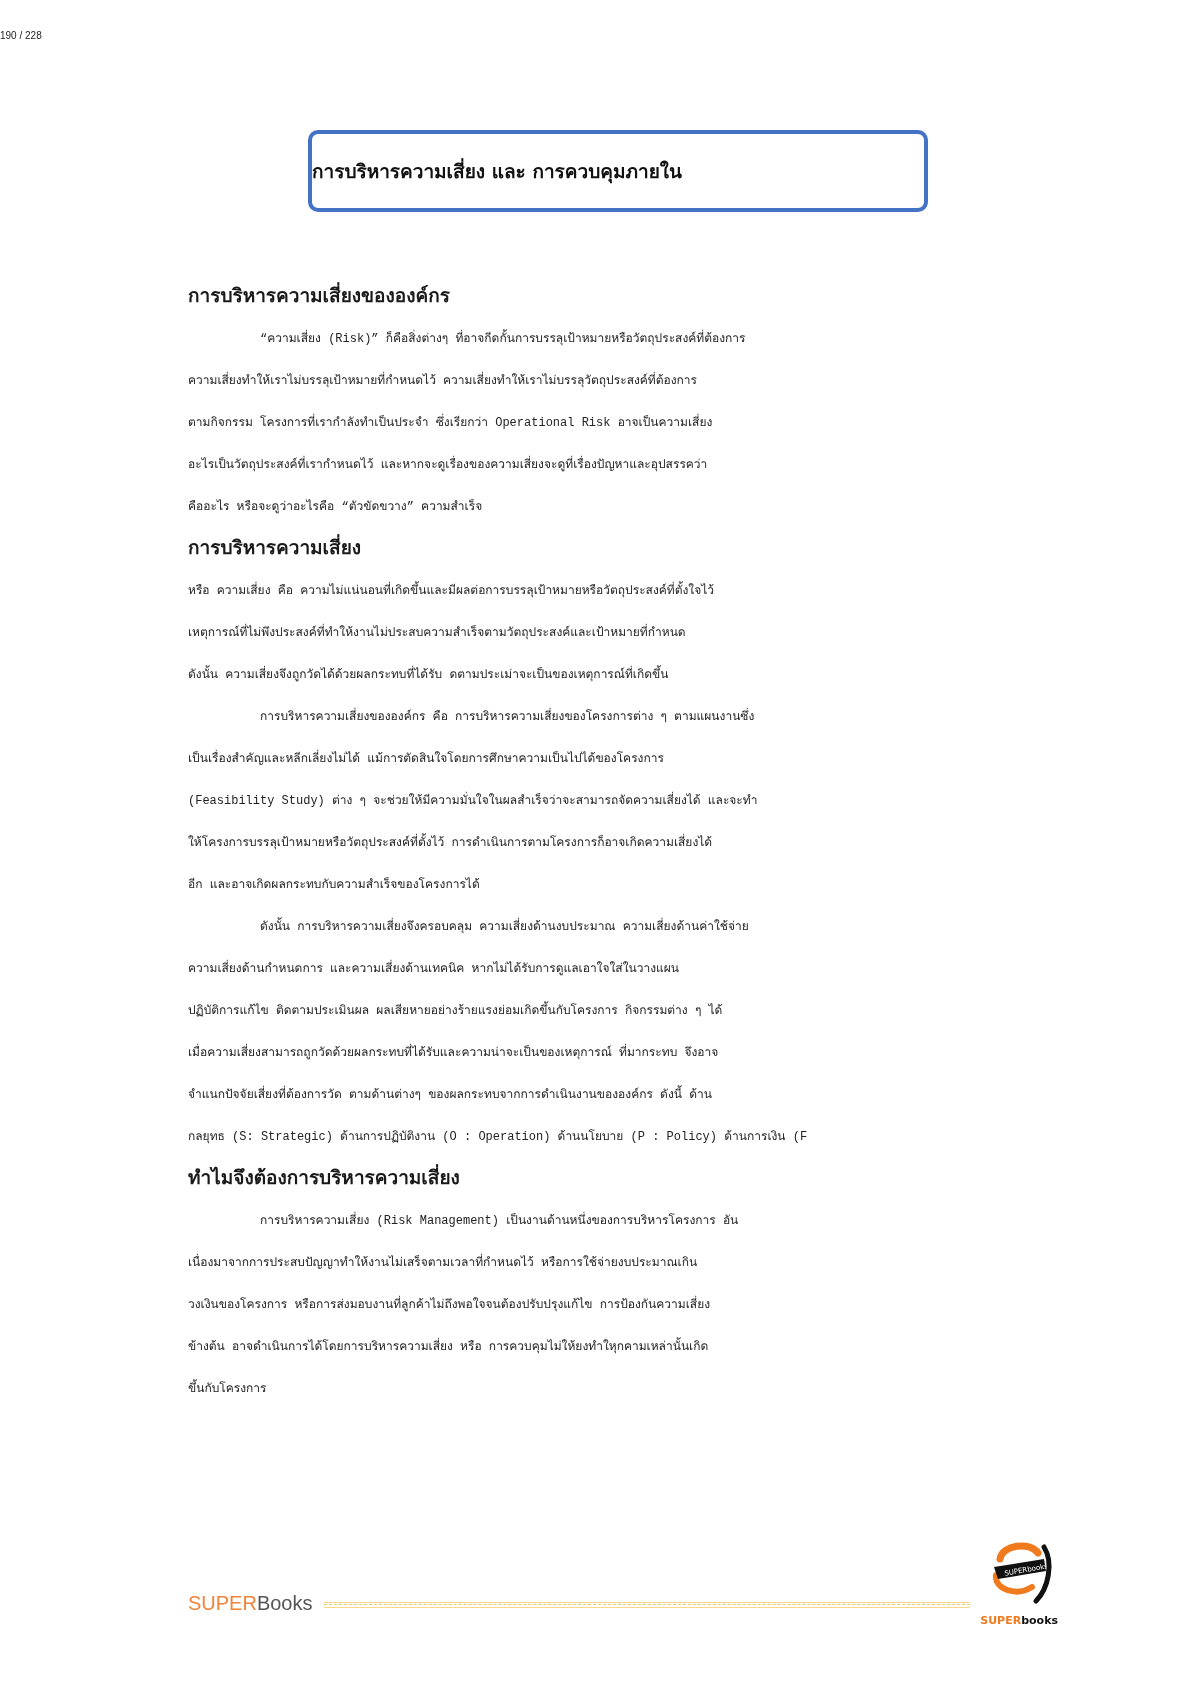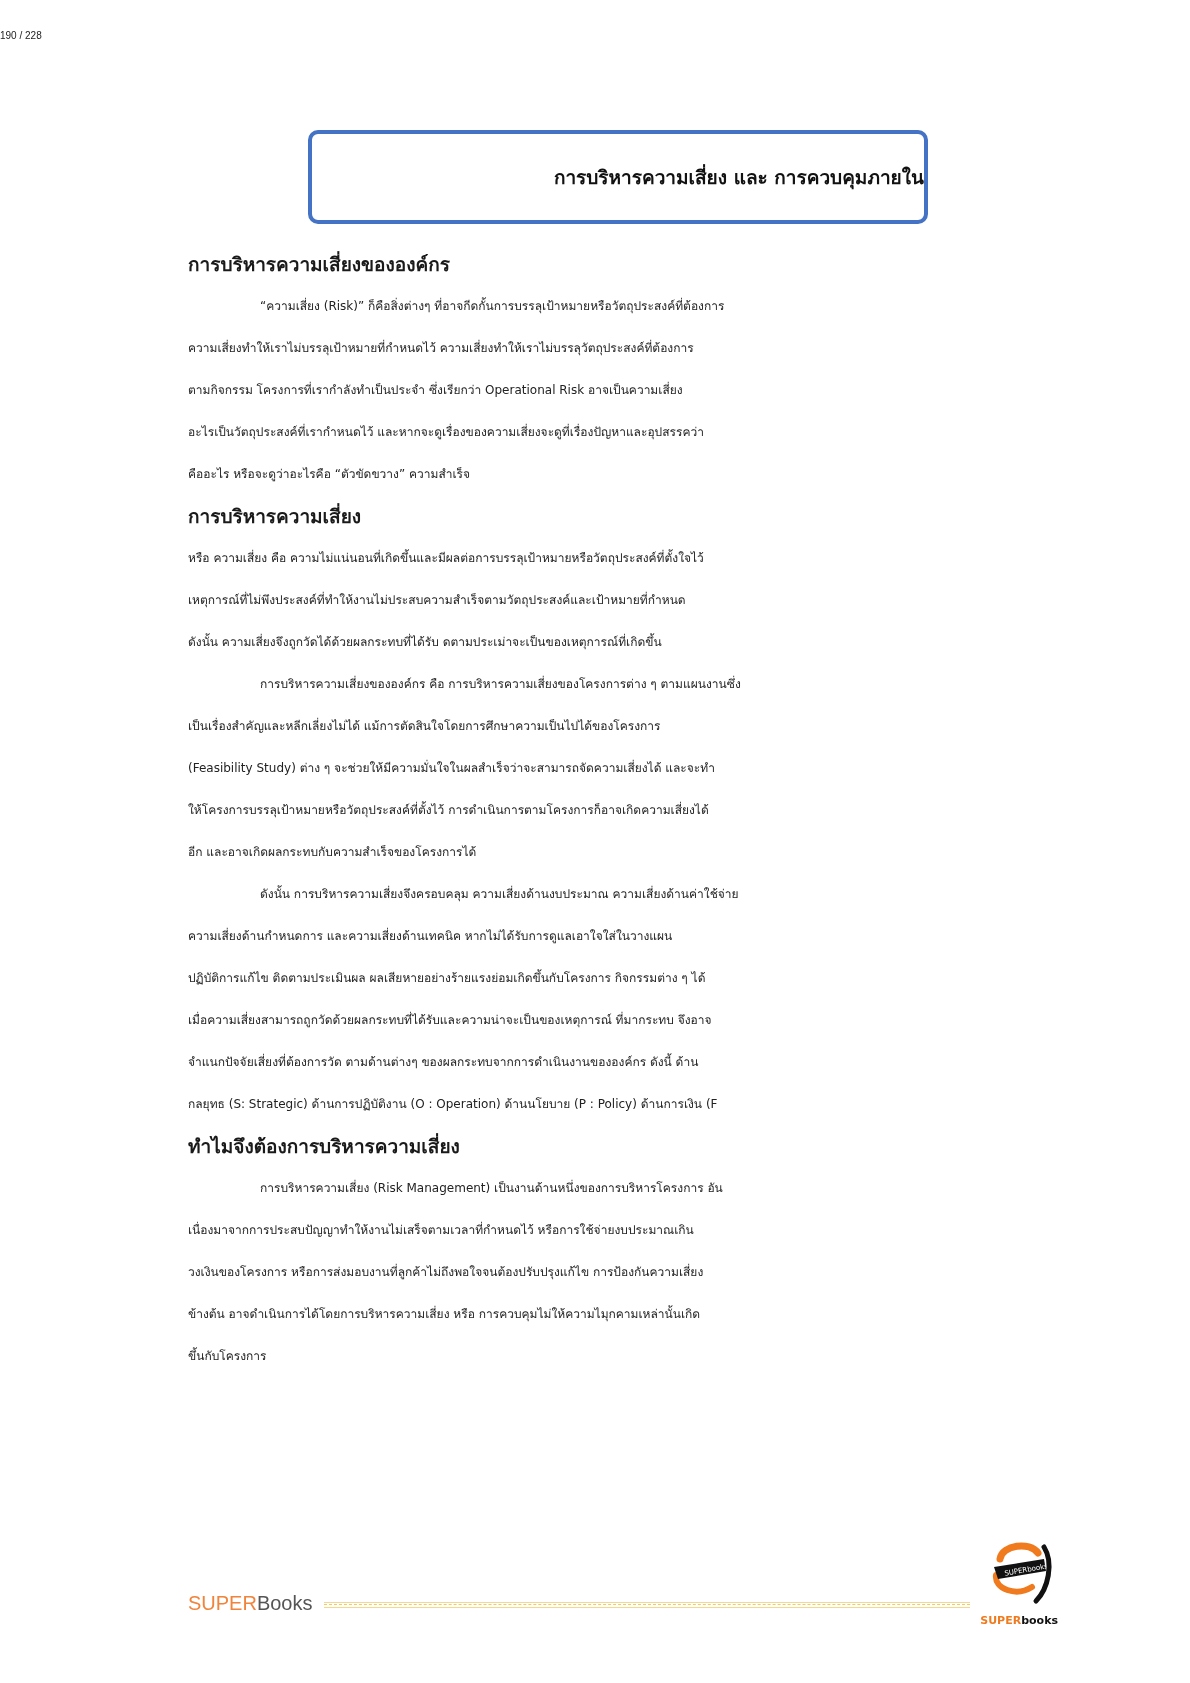--- a/index.html
+++ b/index.html
@@ -1,24 +1,24 @@
 <!DOCTYPE html>
 <html><head>
   <meta charset="utf-8">
   <style>
     html, body { margin: 0; padding: 0; background: #ffffff; }
     body { width: 1190px; height: 1683px; position: relative; overflow: hidden;
       font-family: "DejaVu Sans", "Liberation Sans", sans-serif; color: #1a1a1a; }
     .page-number { position: absolute; top: 30px; left: 0; width: 1190px; 
       font-family: "Liberation Sans", sans-serif; font-size: 10px; color: #222; }
-    .title-box { position: absolute; left: 308px; top: 130px; width: 620px; height: 94px;
+    .title-box { position: absolute; left: 308px; top: 130px; width: 620px; height: 82px;
       border: 4px solid #4472c4; border-radius: 10px; box-sizing: border-box;
-      display: flex; align-items: center; justify-content: flex-end; }
+      display: flex; align-items: center; justify-content: flex-start; }
     .title-box span { font-size: 19px; font-weight: bold; color: #111; }
-    .content { position: absolute; left: 188px; top: 243px; width: 870px; }
+    .content { position: absolute; left: 188px; top: 276px; width: 870px; font-family: Liberation Mono, monospace; }
     .heading { font-size: 19px; font-weight: bold; line-height: 42px; height: 42px; white-space: nowrap; }
     .line { font-size: 12px; line-height: 42px; height: 42px; white-space: nowrap; color: #222; }
     .indent { padding-left: 72px; }
     .footer { position: absolute; left: 188px; top: 1583px; width: 870px; height: 40px; }
     .brand { position: absolute; left: 0; top: 0; font-family: "Liberation Sans", sans-serif;
       font-size: 20px; line-height: 40px; }
     .brand .super { color: #f0843c; }
     .brand .books { color: #555; }
     .rule { position: absolute; left: 136px; right: 88px; top: 19px; height: 4px;
       border-top: 1px solid #f5d88a; border-bottom: 1px solid #f5d88a; }
@@ -60,21 +60,21 @@
   <div class="line">ความเสี่ยงด้านกำหนดการ และความเสี่ยงด้านเทคนิค หากไม่ได้รับการดูแลเอาใจใส่ในวางแผน</div>
   <div class="line">ปฏิบัติการแก้ไข  ติดตามประเมินผล  ผลเสียหายอย่างร้ายแรงย่อมเกิดขึ้นกับโครงการ กิจกรรมต่าง ๆ ได้</div>
   <div class="line">เมื่อความเสี่ยงสามารถถูกวัดด้วยผลกระทบที่ได้รับและความน่าจะเป็นของเหตุการณ์ ที่มากระทบ จึงอาจ</div>
   <div class="line">จำแนกปัจจัยเสี่ยงที่ต้องการวัด ตามด้านต่างๆ ของผลกระทบจากการดำเนินงานขององค์กร ดังนี้ ด้าน</div>
   <div class="line">กลยุทธ (S: Strategic) ด้านการปฏิบัติงาน (O : Operation) ด้านนโยบาย (P : Policy)  ด้านการเงิน (F</div>
 
   <div class="heading">ทำไมจึงต้องการบริหารความเสี่ยง</div>
   <div class="line indent">การบริหารความเสี่ยง  (Risk Management) เป็นงานด้านหนึ่งของการบริหารโครงการ อัน</div>
   <div class="line">เนื่องมาจากการประสบปัญญาทำให้งานไม่เสร็จตามเวลาที่กำหนดไว้ หรือการใช้จ่ายงบประมาณเกิน</div>
   <div class="line">วงเงินของโครงการ หรือการส่งมอบงานที่ลูกค้าไม่ถึงพอใจจนต้องปรับปรุงแก้ไข การป้องกันความเสี่ยง</div>
-  <div class="line">ข้างต้น อาจดำเนินการได้โดยการบริหารความเสี่ยง หรือ การควบคุมไม่ให้ความไมุกคามเหล่านั้นเกิด</div>
+  <div class="line">ข้างต้น อาจดำเนินการได้โดยการบริหารความเสี่ยง หรือ การควบคุมไม่ให้ยงทำใหุกคามเหล่านั้นเกิด</div>
   <div class="line">ขึ้นกับโครงการ</div>
 </div>
 
 <div class="footer">
   <div class="brand">
     <span class="super">SUPER</span><span class="books">Books</span>
   </div>
   <div class="rule"></div>
   <div class="logo">
     <svg width="86" height="72" viewBox="0 0 86 72">

